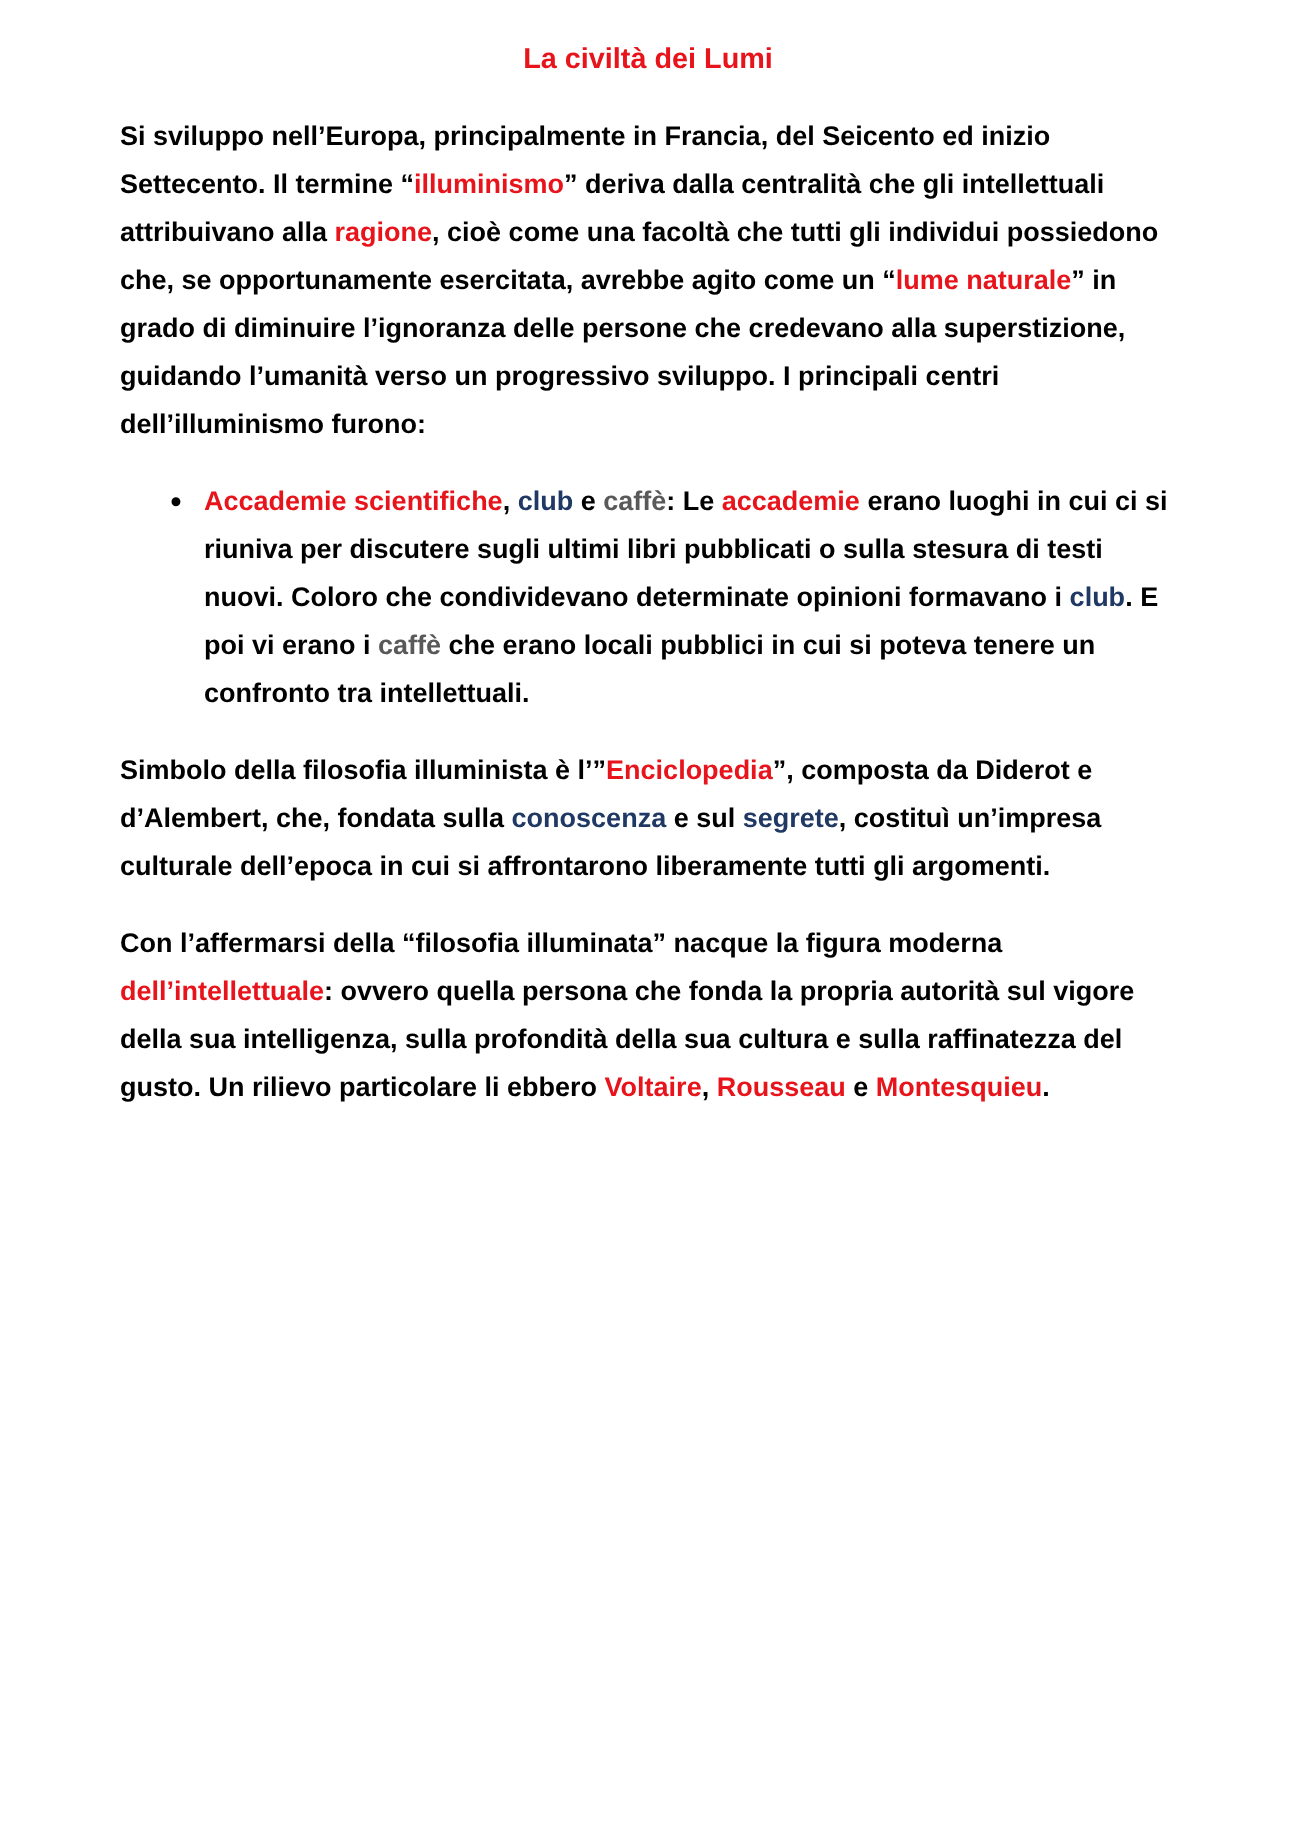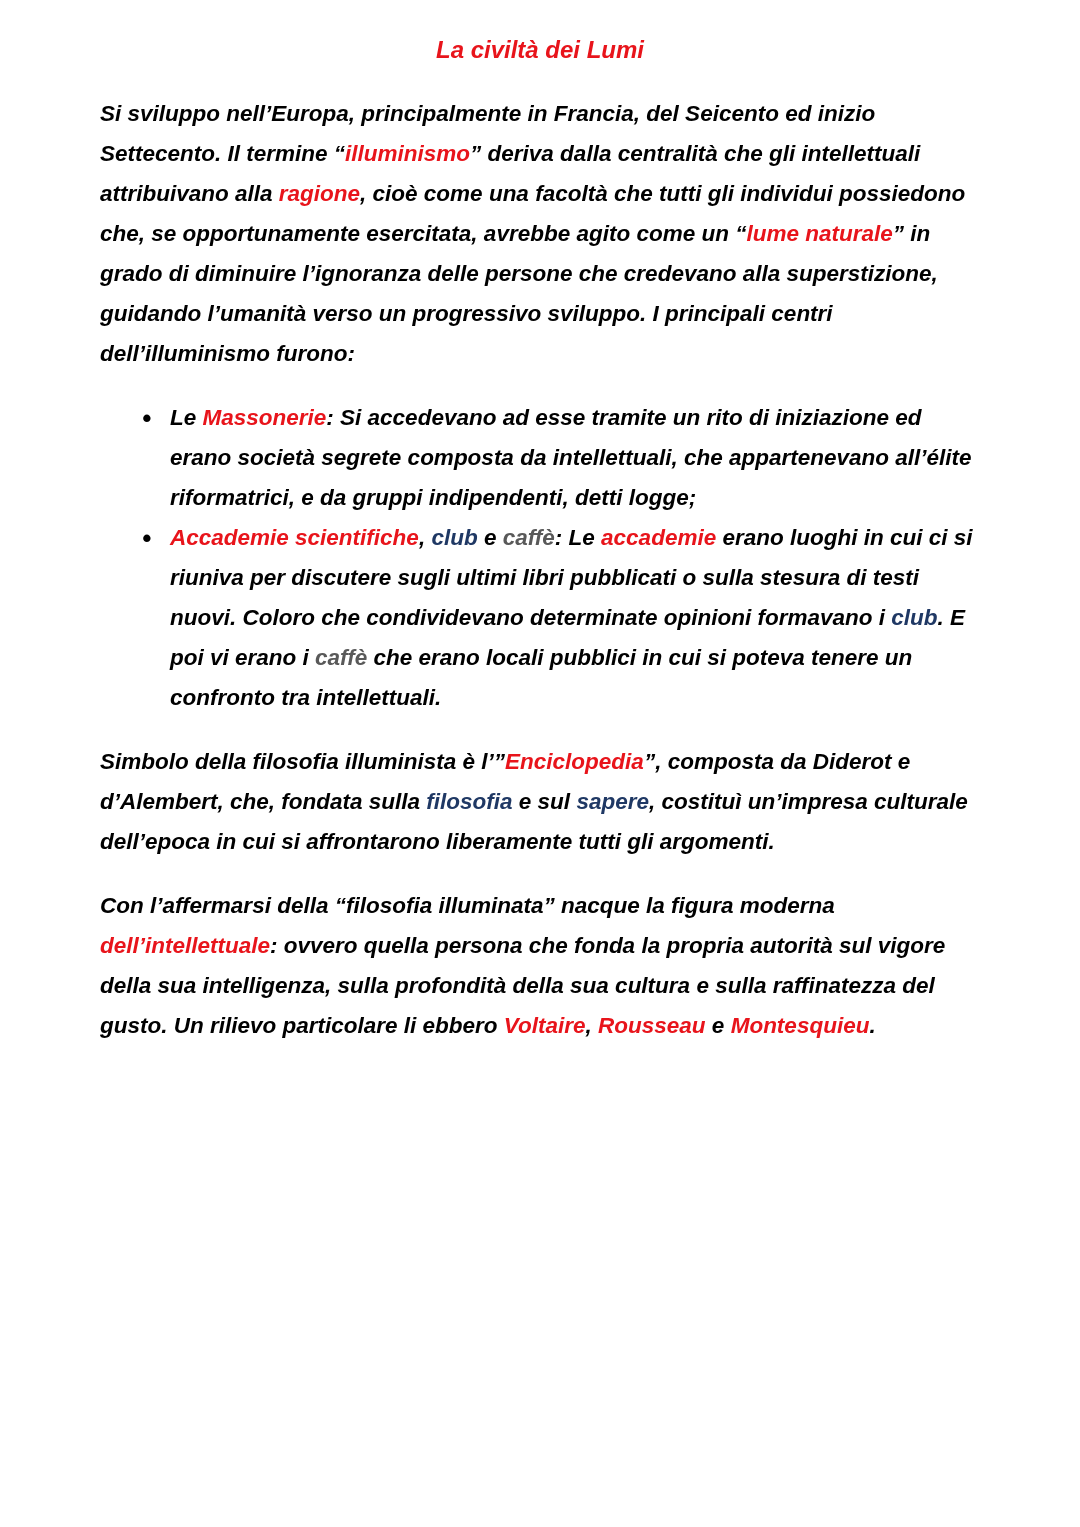--- a/index.html
+++ b/index.html
@@ -1,21 +1,21 @@
 <!DOCTYPE html>
 <html style="--red: #e8141b; --blue: #1f3864; --gray: #595959; --black: #000000;"><head>
 <meta charset="utf-8">
 <style>
   :root{
     --red:#e8141b;
     --blue:#1f3864;
     --gray:#595959;
     --black:#000000;
   }
-  *{box-sizing:border-box;font-style:italic;}
+  *{box-sizing:border-box;}
   html,body{margin:0;padding:0;background:#ffffff;}
   .page{
     width:1080px;
     min-height:1527px;
     margin:0 auto;
     background:#ffffff;
     padding:30px 100px 60px 100px;
     font-family:"Liberation Sans","DejaVu Sans",sans-serif;
     font-weight:bold;
     font-size:22.5px;
@@ -57,21 +57,20 @@
 </head>
 <body>
 
 <div class="page">
 
   <h1 class="doc-title">La civiltà dei Lumi</h1>
 
   <p class="para"><span>Si sviluppo nell’Europa, principalmente in Francia, del Seicento ed inizio Settecento. Il termine “</span><span class="c-red">illuminismo</span><span>” deriva dalla centralità che gli intellettuali attribuivano alla </span><span class="c-red">ragione</span><span>, cioè come una facoltà che tutti gli individui possiedono che, se opportunamente esercitata, avrebbe agito come un “</span><span class="c-red">lume naturale</span><span>” in grado di diminuire l’ignoranza delle persone che credevano alla superstizione, guidando l’umanità verso un progressivo sviluppo. I principali centri dell’illuminismo furono:</span></p>
 
   <ul class="bullet-list">
-    <li><span>Le </span><span class="c-red">Massonerie</span><span>: Si accedevano ad esse tramite un rito di iniziazione ed erano società segrete composta da intellettuali, che appartenevano all’élite riformatrici, e da gruppi indipendenti, detti logge;</span></li>
     <li><span class="c-red">Accademie scientifiche</span><span>, </span><span class="c-blue">club</span><span> e </span><span class="c-gray">caffè</span><span>: Le </span><span class="c-red">accademie</span><span> erano luoghi in cui ci si riuniva per discutere sugli ultimi libri pubblicati o sulla stesura di testi nuovi. Coloro che condividevano determinate opinioni formavano i </span><span class="c-blue">club</span><span>. E poi vi erano i </span><span class="c-gray">caffè</span><span> che erano locali pubblici in cui si poteva tenere un confronto tra intellettuali.</span></li>
   </ul>
 
-  <p class="para"><span>Simbolo della filosofia illuminista è l’”</span><span class="c-red">Enciclopedia</span><span>”, composta da Diderot e d’Alembert, che, fondata sulla </span><span class="c-blue">filosofia</span><span> e sul </span><span class="c-blue">sapere</span><span>, costituì un’impresa culturale dell’epoca in cui si affrontarono liberamente tutti gli argomenti.</span></p>
+  <p class="para"><span>Simbolo della filosofia illuminista è l’”</span><span class="c-red">Enciclopedia</span><span>”, composta da Diderot e d’Alembert, che, fondata sulla </span><span class="c-blue">conoscenza</span><span> e sul </span><span class="c-blue">segrete</span><span>, costituì un’impresa culturale dell’epoca in cui si affrontarono liberamente tutti gli argomenti.</span></p>
 
   <p class="para"><span>Con l’affermarsi della “filosofia illuminata” nacque la figura moderna </span><span class="c-red">dell’intellettuale</span><span>: ovvero quella persona che fonda la propria autorità sul vigore della sua intelligenza, sulla profondità della sua cultura e sulla raffinatezza del gusto. Un rilievo particolare li ebbero </span><span class="c-red">Voltaire</span><span>, </span><span class="c-red">Rousseau</span><span> e </span><span class="c-red">Montesquieu</span><span>.</span></p>
 
 </div>
 
 </body></html>

